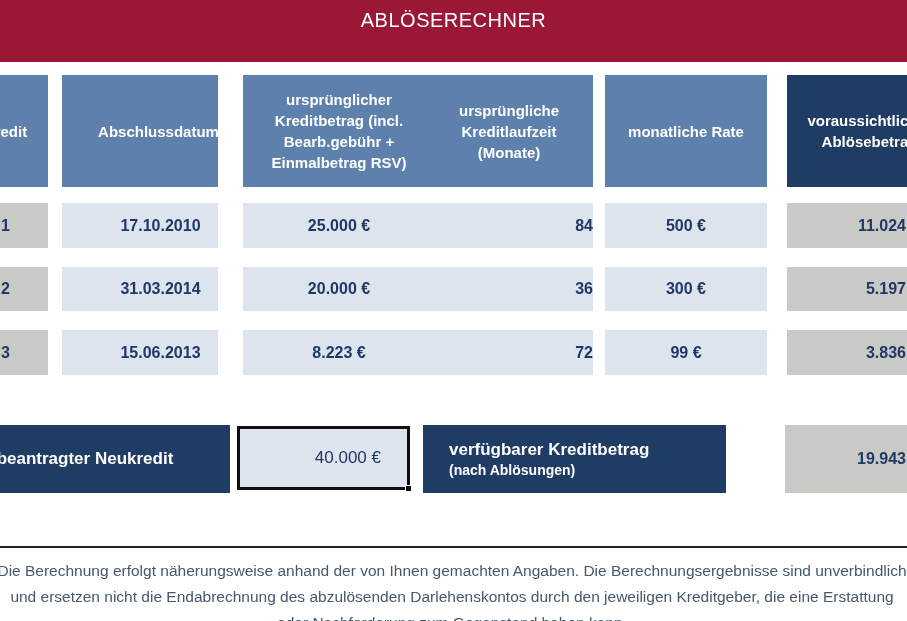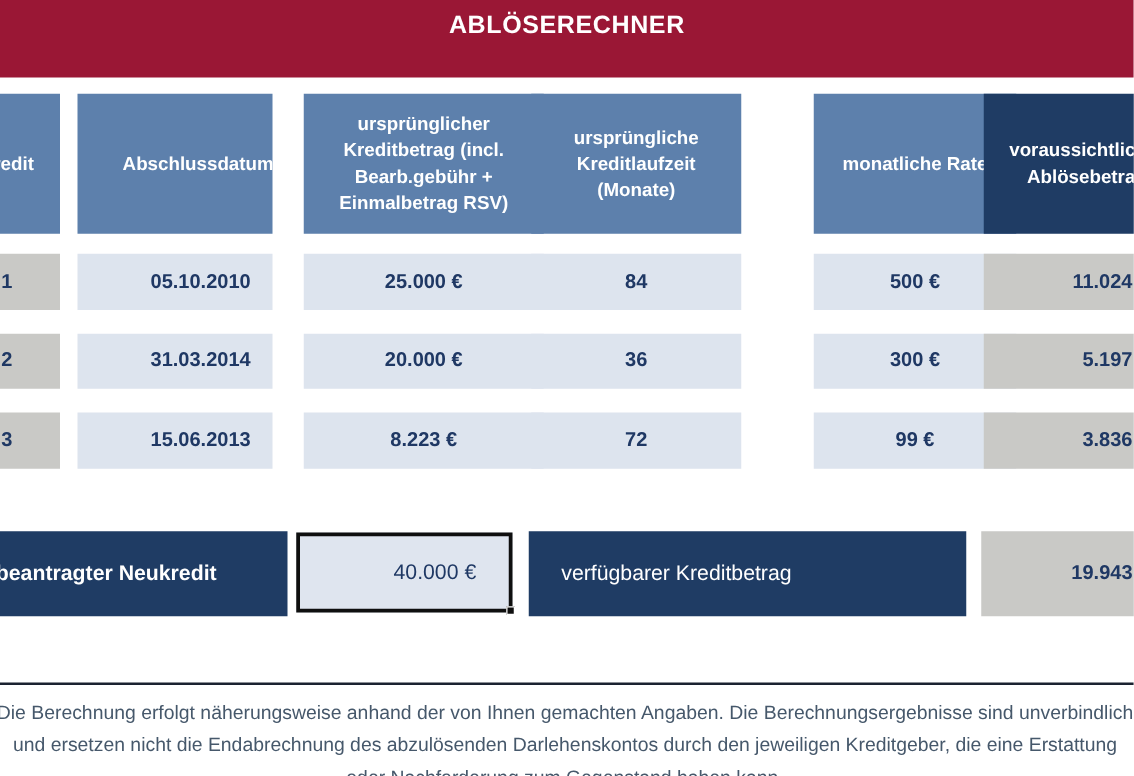--- a/index.html
+++ b/index.html
@@ -12,61 +12,61 @@
   body{
     width:907px;height:621px;overflow:hidden;position:relative;
     background:#ffffff;font-family:"Liberation Sans",sans-serif;
   }
   .banner{
     position:absolute;top:0;left:0;width:907px;height:62px;
     background:var(--banner);
   }
   .banner .title{
     position:absolute;top:7px;left:0;width:100%;text-align:center;
-    color:#ffffff;font-size:20px;font-weight:bold;letter-spacing:.5px;line-height:26px;
+    color:#ffffff;font-size:20px;font-weight:normal;letter-spacing:.5px;line-height:26px;
   }
   .cell{position:absolute;display:flex;align-items:center;justify-content:center;}
   .hcell{
     background:var(--header-blue);color:#ffffff;font-weight:bold;font-size:15px;
     text-align:center;line-height:21px;padding:2px 4px;overflow:hidden;
   }
   .hcell.navy{background:var(--dark-navy);}
   .dcell{
     color:var(--cell-text);font-weight:bold;font-size:16px;overflow:hidden;
   }
   .blue{background:var(--light-blue);}
   .grayc{background:var(--gray);}
   .right{justify-content:flex-end;padding-right:46px;}
   
   .col-a{left:-37px;width:85px;}
   .col-b{left:62px;width:156px;padding-left:41px;}
   .col-c{left:243px;width:192px;}
-  .col-d{left:425px;width:168px;}
-  .col-e{left:605px;width:162px;margin-left:46px;}
+  .col-d{left:425px;width:168px;justify-content:flex-end;}
+  .col-e{left:605px;width:162px;}
   .col-f{left:787px;width:165px;}
   
   .hrow{top:75px;height:112px;}
   .r1{top:203px;height:45px;}
   .r2{top:267px;height:44px;}
   .r3{top:330px;height:45px;}
   
   .sumrow{top:425px;height:68px;}
   .sum-label{left:-60px;width:290px;background:var(--dark-navy);color:#fff;
     font-weight:bold;font-size:17px;}
   .sum-input{
     left:237px;top:426px;width:173px;height:64px;background:#dfe5ef;
     border:3px solid var(--sel-border);color:var(--cell-text);font-weight:normal;
     font-size:17px;justify-content:flex-end;padding-right:26px;
   }
   .fill-handle{
     position:absolute;right:-5px;bottom:-5px;width:7px;height:7px;
     background:var(--sel-border);border:1px solid #fff;
   }
-  .sum-avail{left:423px;width:350px;background:var(--dark-navy);color:#fff;
-    font-weight:normal;flex-direction:column;align-items:flex-start;
+  .sum-avail{left:423px;width:303px;background:var(--dark-navy);color:#fff;
+    font-weight:bold;flex-direction:column;align-items:flex-start;
     justify-content:center;padding-left:26px;}
   .sum-avail .l1{font-size:17px;line-height:22px;}
   .sum-avail .l2{font-size:14px;line-height:18px;}
   .sum-value{left:785px;width:167px;}
   
   .rule{position:absolute;top:546px;left:0;width:907px;height:2px;background:var(--rule);}
   .footer{
     position:absolute;top:558px;left:-32px;width:968px;
     color:var(--footer-text);font-size:15.5px;text-align:center;
   }
@@ -92,21 +92,21 @@
   <span>ursprüngliche Kreditlaufzeit (Monate)</span>
 </div>
 <div class="cell hcell hrow col-e">
   <span>monatliche Rate</span>
 </div>
 <div class="cell hcell navy hrow col-f">
   <span>voraussichtlicher Ablösebetrag</span>
 </div>
 
 <div class="cell dcell grayc r1 col-a">1</div>
-<div class="cell dcell blue r1 col-b">05.10.2010</div>
+<div class="cell dcell blue r1 col-b">17.10.2010</div>
 <div class="cell dcell blue r1 col-c">25.000 €</div>
 <div class="cell dcell blue r1 col-d">84</div>
 <div class="cell dcell blue r1 col-e">500 €</div>
 <div class="cell dcell grayc right r1 col-f">11.024</div>
 
 <div class="cell dcell grayc r2 col-a">2</div>
 <div class="cell dcell blue r2 col-b">31.03.2014</div>
 <div class="cell dcell blue r2 col-c">20.000 €</div>
 <div class="cell dcell blue r2 col-d">36</div>
 <div class="cell dcell blue r2 col-e">300 €</div>
@@ -121,20 +121,21 @@
 
 <div class="cell sum-label sumrow">
   <span>beantragter Neukredit</span>
 </div>
 <div class="cell sum-input">
   <span>40.000 €</span>
   <span class="fill-handle"></span>
 </div>
 <div class="cell sum-avail sumrow">
   <span class="l1">verfügbarer Kreditbetrag</span>
+  <span class="l2">(nach Ablösungen)</span>
 </div>
 <div class="cell dcell grayc right sum-value sumrow">19.943</div>
 
 <div class="rule"></div>
 <div class="footer">
   <div>Die Berechnung erfolgt näherungsweise anhand der von Ihnen gemachten Angaben. Die Berechnungsergebnisse sind unverbindlich</div>
   <div>und ersetzen nicht die Endabrechnung des abzulösenden Darlehenskontos durch den jeweiligen Kreditgeber, die eine Erstattung</div>
   <div>oder Nachforderung zum Gegenstand haben kann.</div>
 </div>
 

